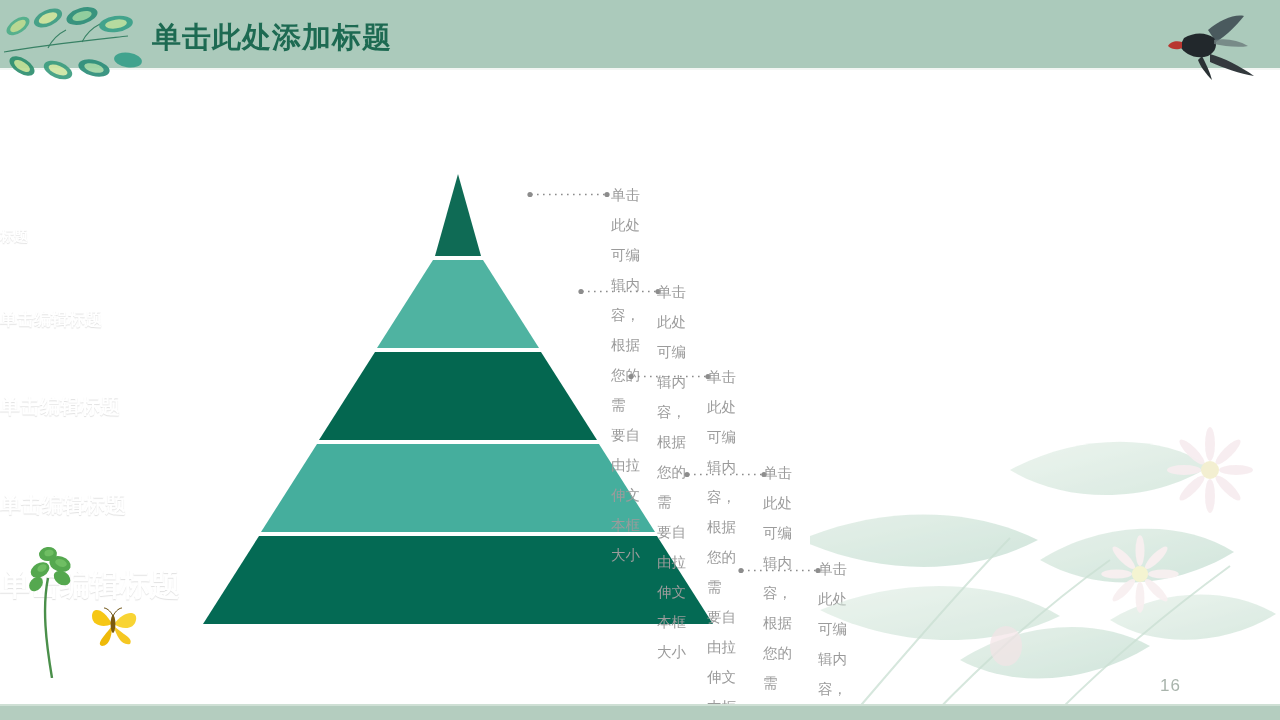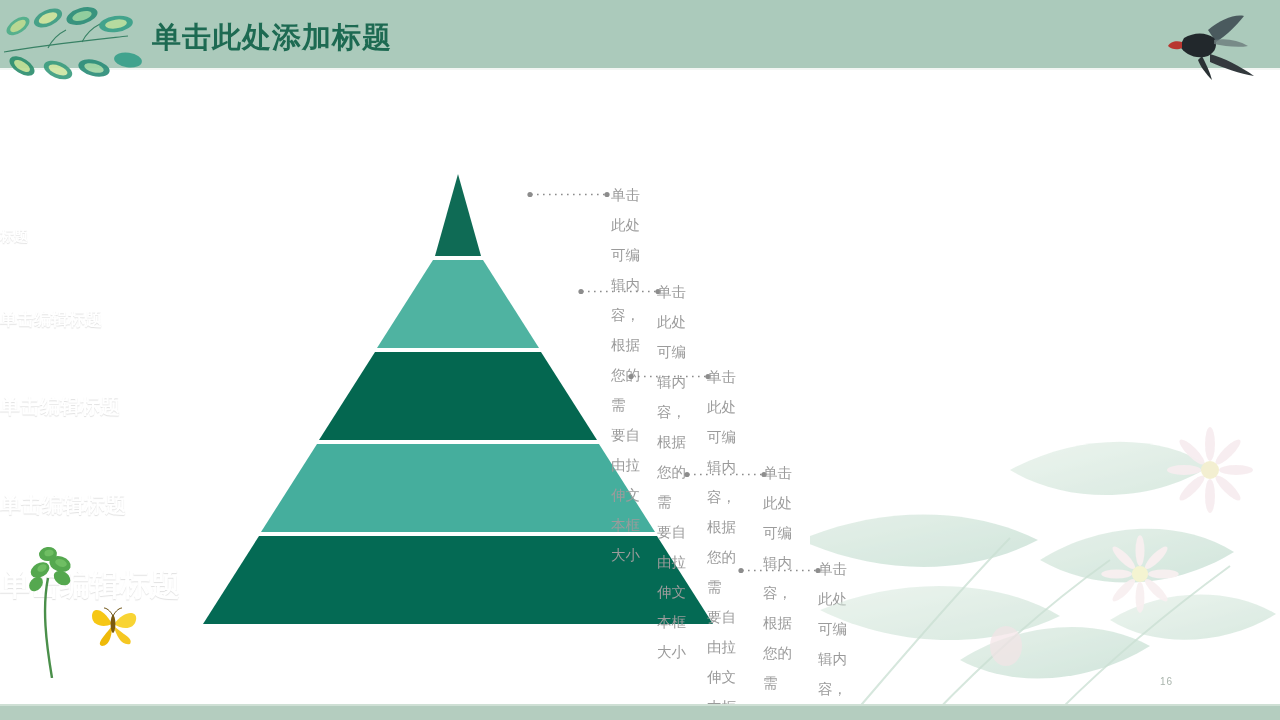--- a/index.html
+++ b/index.html
@@ -89,21 +89,21 @@
     position: absolute;
     left: 0; bottom: 14px;
     width: 1280px; height: 2px;
     background: #cfe0d5;
   }
 
   
   .page-number {
     position: absolute;
     left: 1160px; top: 676px;
-    font-size: 10px;
+    font-size: 17px;
     color: #a9b4ac;
     letter-spacing: 1px;
   }
 
   
   .pyramid-wrap {
     position: absolute;
     left: 203px;
     top: 174px;
     width: 510px;

